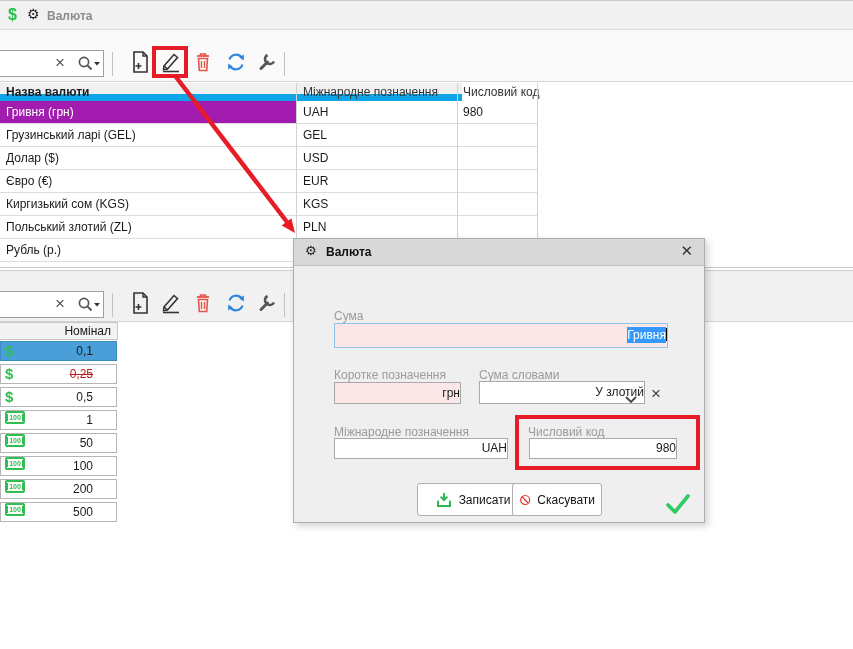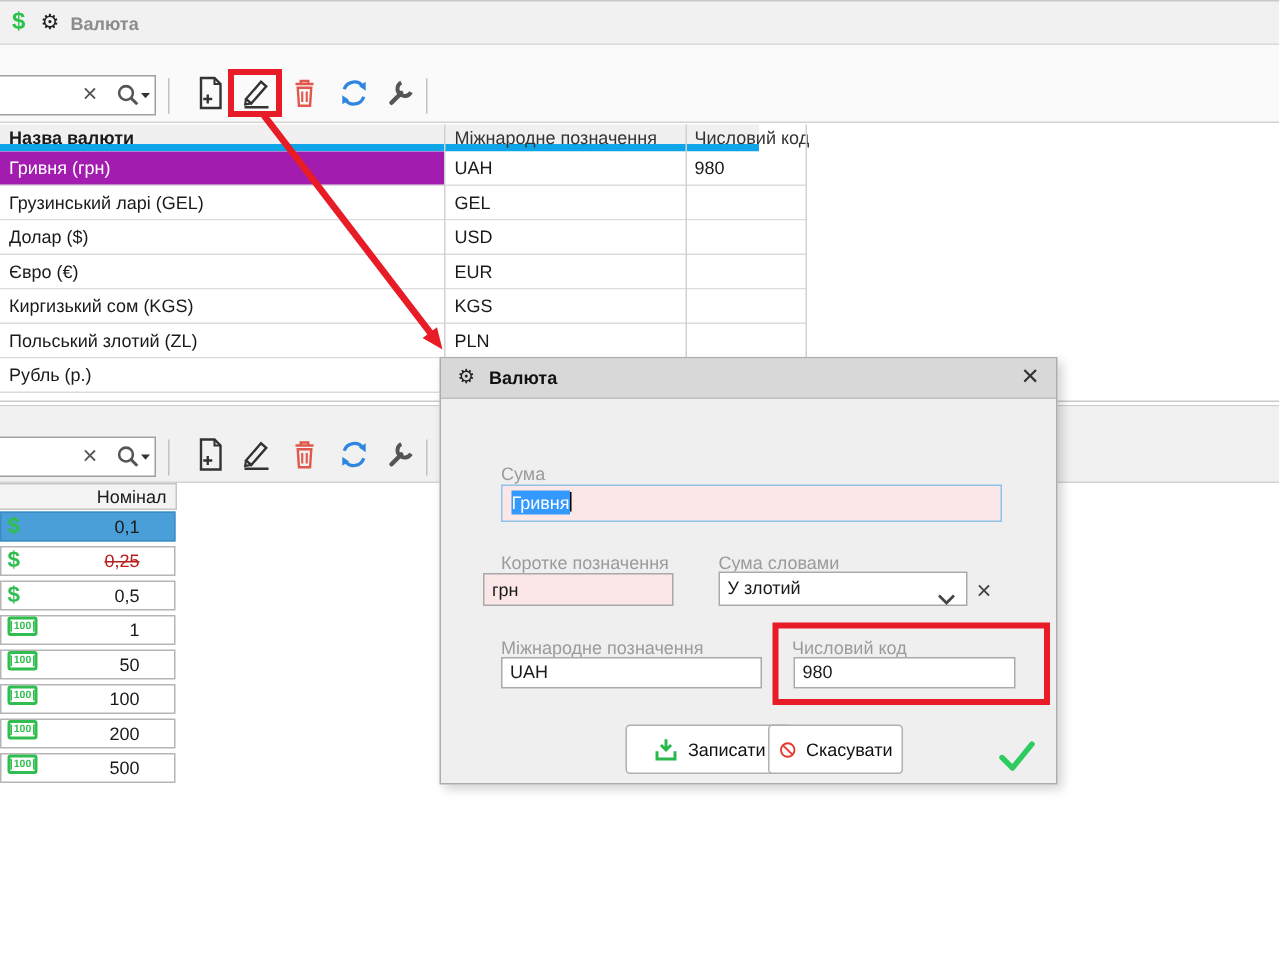--- a/index.html
+++ b/index.html
@@ -19,22 +19,22 @@
   .search{position:absolute;left:-1px;top:20px;width:105px;height:27px;background:#fff;
           border:1px solid #9f9f9f;box-sizing:border-box;}
   .clr{position:absolute;left:55px;top:2px;font-size:17px;color:#555;cursor:pointer;}
   .mag{position:absolute;left:76px;top:4px;width:26px;height:18px;}
   .sep{position:absolute;top:22px;width:1px;height:24px;background:#c2c2c2;}
   .sep1{left:112px;} .sep2{left:284px;}
   .tbtn{position:absolute;top:20px;width:27px;height:27px;border:none;background:transparent;
         padding:0;cursor:pointer;}
   .p-add{left:126px;} .p-edit{left:157px;} .p-del{left:189px;} .p-ref{left:222px;} .p-wrench{left:253px;}
   
-  .t1-header{position:absolute;left:0;top:83px;width:506px;height:18px;background:#f0f0f0;
-             border-bottom:5px solid #0ea5e9;box-sizing:border-box;}
+  .t1-header{position:absolute;left:0;top:83px;width:462px;height:18px;background:#f0f0f0;
+             border-bottom:7px solid #0ea5e9;box-sizing:border-box;}
   .t1-header span{position:absolute;top:2px;white-space:nowrap;}
   .t1h-name{left:6px;font-weight:bold;}
   .t1h-intl{left:303px;color:#333;}
   .t1h-code{left:463px;color:#333;}
   .t1-rows{position:absolute;left:0;top:101px;width:538px;}
   .t1-row{position:relative;width:538px;height:23px;border-bottom:1px solid #dcdcdc;
           box-sizing:border-box;background:#fff;}
   .t1-name{position:absolute;left:0;top:0;width:296px;height:22px;line-height:22px;padding-left:6px;
            box-sizing:border-box;white-space:nowrap;overflow:hidden;}
   .t1-intl{position:absolute;left:303px;top:0;height:22px;line-height:22px;}
@@ -64,26 +64,26 @@
   
   .dialog{position:absolute;left:293px;top:238px;width:412px;height:285px;background:#efefef;
           border:1px solid #adadad;box-shadow:3px 3px 7px rgba(0,0,0,0.18);box-sizing:border-box;z-index:20;}
   .dlg-header{position:absolute;left:0;top:0;width:100%;height:27px;background:#d8d8d8;
               border-bottom:1px solid #bfbfbf;box-sizing:border-box;}
   .dlg-gear{position:absolute;left:11px;top:4px;font-size:13px;color:#222;}
   .dlg-title{position:absolute;left:32px;top:6px;font-weight:bold;color:#111;}
   .dlg-close{position:absolute;right:11px;top:3px;font-size:15px;color:#333;cursor:pointer;}
   .dlg-label{position:absolute;color:#9b9b9b;white-space:nowrap;}
   .fld{position:absolute;box-sizing:border-box;background:#fff;border:1px solid #a9a9a9;
-       line-height:19px;padding-left:5px;white-space:nowrap;}
+       line-height:19px;padding-left:5px;white-space:nowrap;text-align:right;}
   .fld-name{left:40px;top:84px;width:334px;height:25px;background:#fbe7e7;border:1px solid #8fc3ea;
             line-height:23px;padding-left:6px;}
   .sel-text{background:#3399ff;color:#fff;padding:1px 0;}
   .caret{display:inline-block;width:1px;height:13px;background:#000;vertical-align:-2px;}
-  .fld-short{left:28px;top:143px;width:127px;height:22px;background:#fbe7e7;line-height:20px;}
+  .fld-short{left:40px;top:143px;width:127px;height:22px;background:#fbe7e7;line-height:20px;}
   .combo{left:185px;top:142px;width:166px;height:23px;line-height:21px;cursor:pointer;}
   .combo-chevron{position:absolute;right:7px;top:8px;}
   .combo-clear{position:absolute;left:357px;top:145px;font-size:17px;color:#444;cursor:pointer;}
   .fld-intl{left:40px;top:199px;width:174px;height:21px;}
   .fld-code{left:235px;top:199px;width:148px;height:21px;}
   .dlg-btn{position:absolute;top:244px;height:33px;background:#fff;border:1px solid #b0b0b0;
            border-radius:3px;display:flex;align-items:center;justify-content:center;gap:6px;
            font-family:inherit;font-size:12px;color:#111;cursor:pointer;box-sizing:border-box;}
   .btn-save{left:123px;width:111px;}
   .btn-cancel{left:218px;width:90px;}

